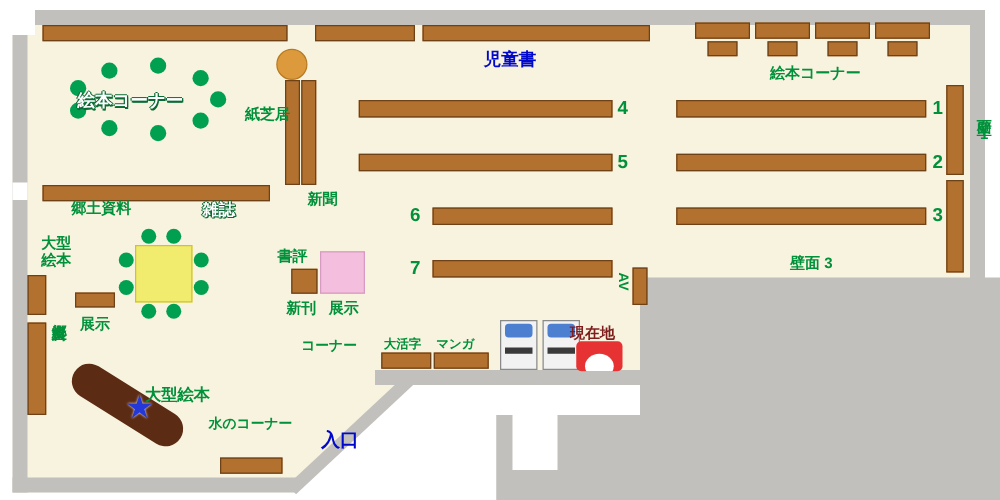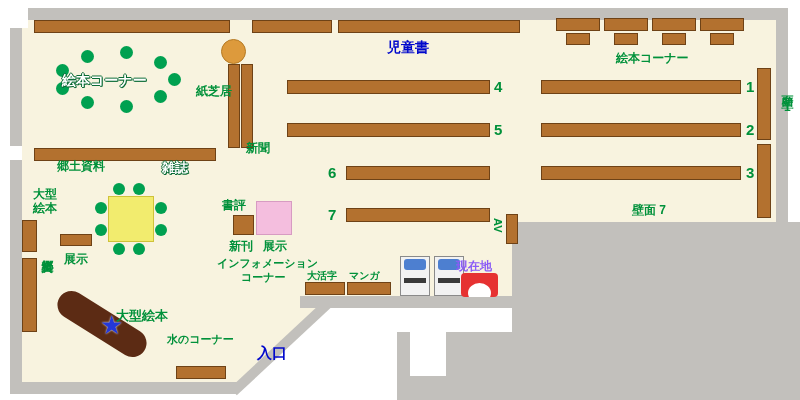--- a/index.html
+++ b/index.html
@@ -8,21 +8,21 @@
   .abs{position:absolute}
   .floor{background:#f8f3df}
   .wall{background:#c2c0bc}
   .white{background:#fff}
   .shelf{position:absolute;background:#b3712f;border:1px solid #6e4216;box-sizing:border-box}
   .chair{position:absolute;width:13px;height:13px;background:#00a050;border-radius:50%}
   .chair.sm{width:12px;height:12px}
   .lbl{position:absolute;white-space:nowrap;font-weight:bold;font-size:12px;line-height:1.2}
   .g{color:#00913a}
   .b{color:#0008cc}
-  .r{color:#8b5cf6}
+  .r{color:#7f1d1d}
   .w{color:#fff;text-shadow:1px 0 #0a6b35,-1px 0 #0a6b35,0 1px #0a6b35,0 -1px #0a6b35,1px 1px #0a6b35}
   .num{font-size:15px}
   .vert{writing-mode:vertical-rl;text-orientation:upright;white-space:nowrap}
   .wrap2{white-space:normal;width:2em;word-break:break-all}
   .machine{position:absolute;width:30px;height:40px;background:#f2f2f2;border:1px solid #8a8a8a;box-sizing:border-box}
   .machine .tab{position:absolute;left:3px;top:2px;width:22px;height:11px;background:#4d7fd0;border-radius:3px}
   .machine .slot{position:absolute;left:3px;top:21px;width:22px;height:5px;background:#3a3a3a}
   .marker{position:absolute;left:461px;top:273px;width:37px;height:24px;background:#e63232;border-radius:4px;overflow:hidden}
   .marker .smile{position:absolute;left:7px;top:10px;width:23px;height:20px;background:#fff;border-radius:50%}
 </style>
@@ -129,33 +129,32 @@
 
   <div class="marker">
     <div class="smile"></div>
   </div>
 
   <div class="shelf" style="left:506px;top:214px;width:12px;height:30px"></div>
 
   <div class="lbl b" style="left:387px;top:39px;font-size:14px">児童書</div>
   <div class="lbl g" style="left:616px;top:51px">絵本コーナー</div>
   <div class="lbl g vert" style="left:780px;top:86px">壁面 1</div>
-  <div class="lbl g" style="left:632px;top:203px">壁面 7</div>
+  <div class="lbl g" style="left:632px;top:203px">壁面 3</div>
   <div class="lbl w" style="left:62px;top:72px;font-size:14px">絵本コーナー</div>
   <div class="lbl g" style="left:196px;top:84px">紙芝居</div>
-  <div class="lbl g" style="left:246px;top:141px">新聞</div>
+  <div class="lbl g" style="left:246px;top:152px">新聞</div>
   <div class="lbl g" style="left:57px;top:159px">郷土資料</div>
   <div class="lbl w" style="left:162px;top:160px;font-size:13px">雑誌</div>
   <div class="lbl g wrap2" style="left:33px;top:187px">大型絵本</div>
   <div class="lbl g" style="left:64px;top:252px">展示</div>
   <div class="lbl g vert" style="left:40px;top:250px">郷土資料</div>
   <div class="lbl g" style="left:222px;top:198px">書評</div>
   <div class="lbl g" style="left:229px;top:239px">新刊</div>
   <div class="lbl g" style="left:263px;top:239px">展示</div>
-  <div class="lbl g" style="left:217px;top:257px;font-size:11px">インフォメーション</div>
   <div class="lbl g" style="left:241px;top:271px;font-size:11px">コーナー</div>
   <div class="lbl g" style="left:116px;top:308px;font-size:13px">大型絵本</div>
   <div class="lbl g" style="left:167px;top:333px;font-size:11px">水のコーナー</div>
   <div class="lbl b" style="left:257px;top:344px;font-size:15px">入口</div>
   <div class="lbl g" style="left:307px;top:270px;font-size:10px">大活字</div>
   <div class="lbl g" style="left:349px;top:270px;font-size:10px">マンガ</div>
   <div class="lbl r" style="left:456px;top:259px">現在地</div>
   <div class="lbl g vert" style="left:491px;top:218px;font-size:11px;text-orientation:mixed">AV</div>
 
 </div>

